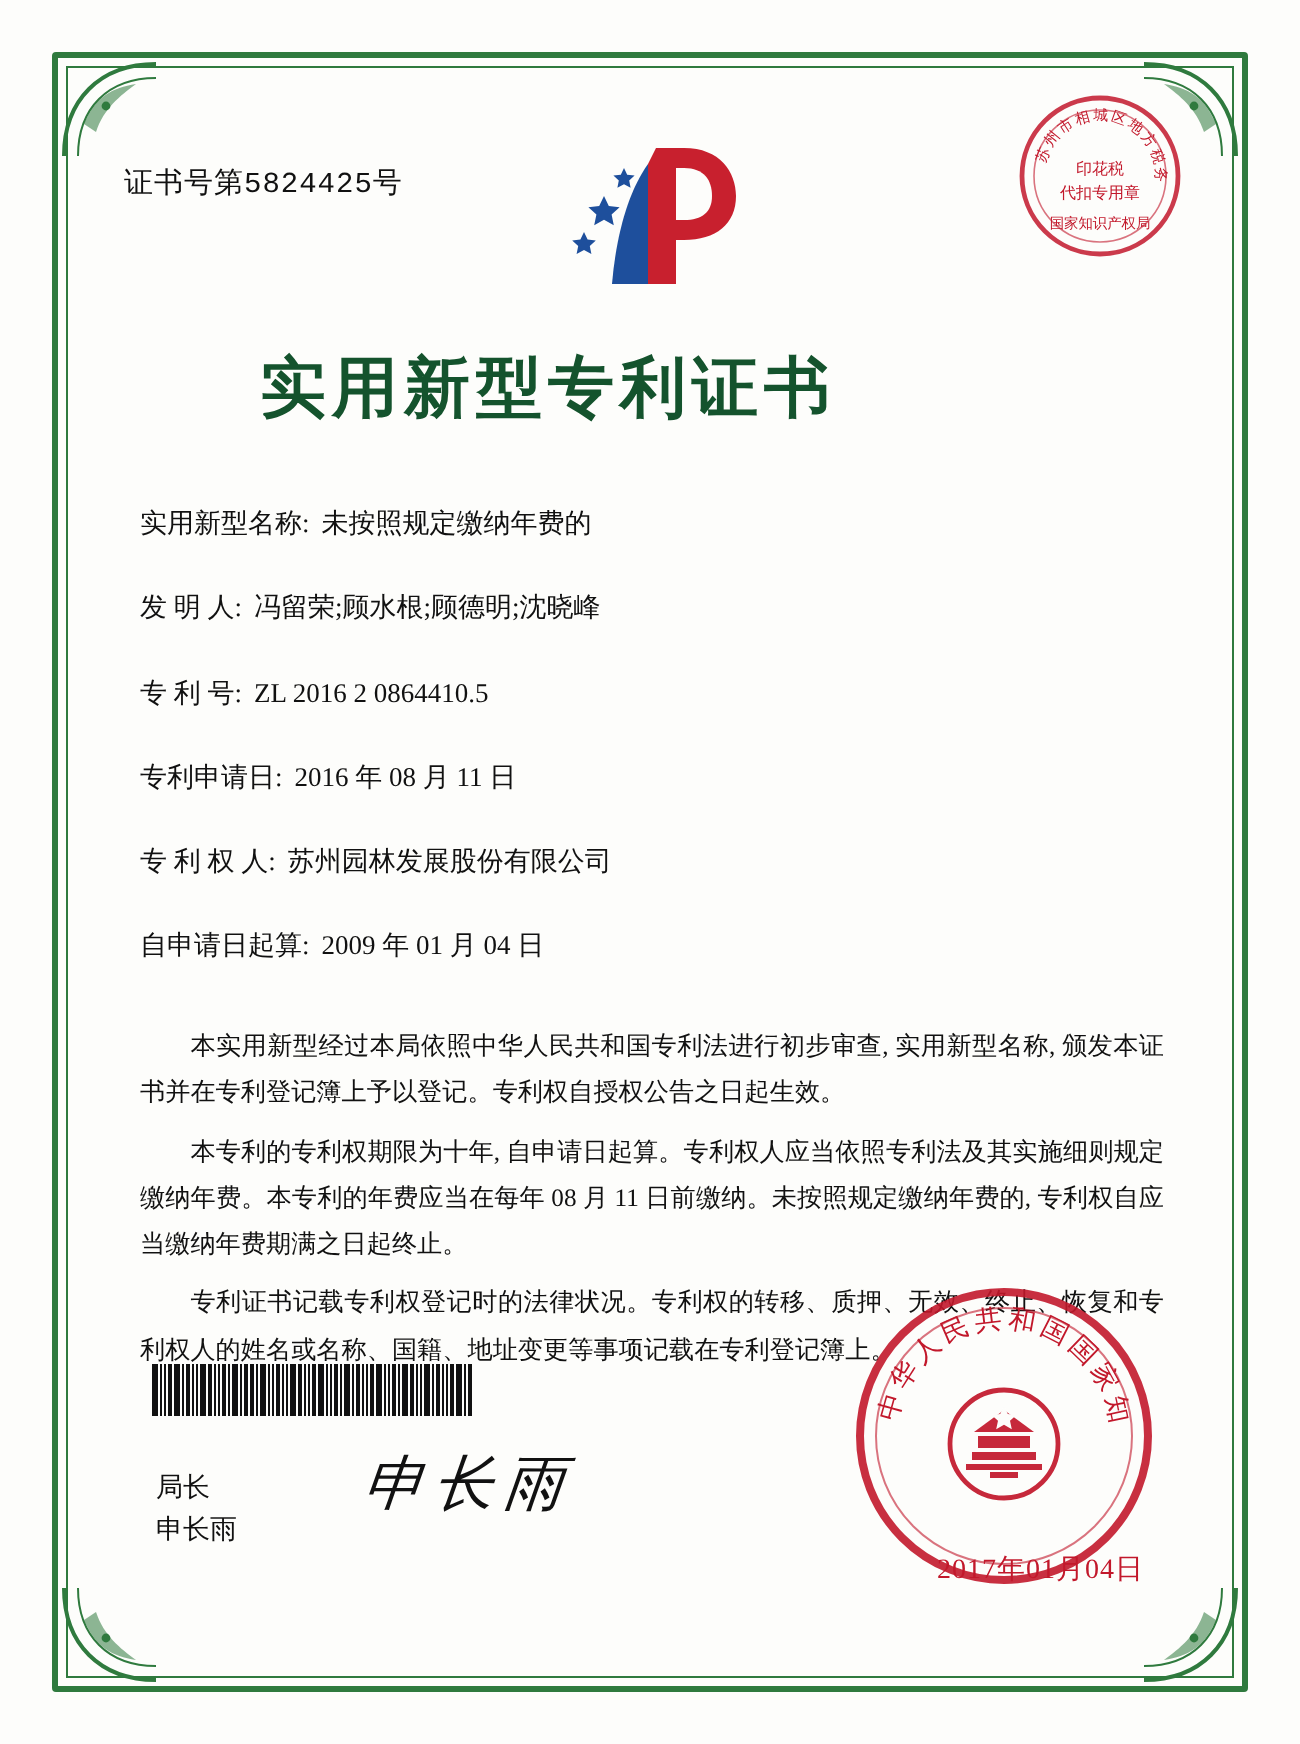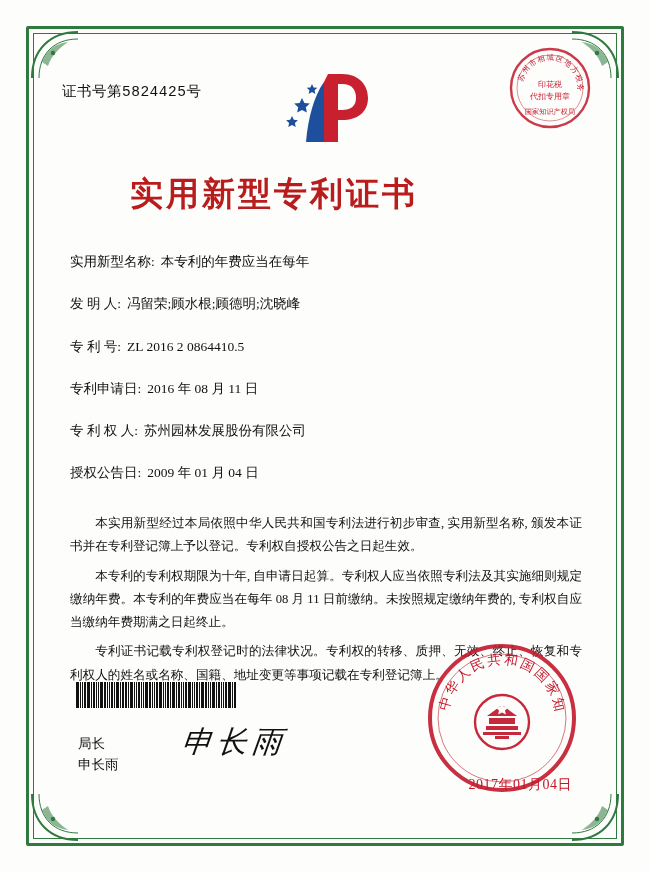--- a/index.html
+++ b/index.html
@@ -78,21 +78,21 @@
 
   .main-title {
     position: absolute;
     top: 172px;
     left: 0;
     width: 528px;
     text-align: center;
     font-size: 33px;
     font-weight: bold;
     letter-spacing: 3px;
-    color: #b91c1c;
+    color: #14532d;
     font-family: "Liberation Serif", "DejaVu Serif", serif;
     padding-left: 20px;
   }
 
   
   .fields {
     position: absolute;
     top: 252px;
     left: 70px;
     width: 520px;
@@ -261,40 +261,40 @@
       <text x="42" y="53" text-anchor="middle" font-size="8" fill="#c2182b" font-family="'Liberation Serif',serif">代扣专用章</text>
       <text x="42" y="68" text-anchor="middle" font-size="7.2" fill="#c2182b" font-family="'Liberation Serif',serif">国家知识产权局</text>
     </svg>
   </div>
 
   <div class="main-title">实用新型专利证书</div>
 
   <div class="fields">
     <div class="field-row">
       <span class="field-label">实用新型名称:</span>
-      <span class="field-value">本专利的年费应当在每年</span>
+      <span class="field-value">未按照规定缴纳年费的</span>
     </div>
     <div class="field-row">
       <span class="field-label">发 明 人:</span>
       <span class="field-value">冯留荣;顾水根;顾德明;沈晓峰</span>
     </div>
     <div class="field-row">
       <span class="field-label">专 利 号:</span>
       <span class="field-value">ZL 2016 2 0864410.5</span>
     </div>
     <div class="field-row">
       <span class="field-label">专利申请日:</span>
       <span class="field-value">2016 年 08 月 11 日</span>
     </div>
     <div class="field-row">
       <span class="field-label">专 利 权 人:</span>
       <span class="field-value">苏州园林发展股份有限公司</span>
     </div>
     <div class="field-row">
-      <span class="field-label">授权公告日:</span>
+      <span class="field-label">自申请日起算:</span>
       <span class="field-value">2009 年 01 月 04 日</span>
     </div>
   </div>
 
   <div class="body-text">
     <p>本实用新型经过本局依照中华人民共和国专利法进行初步审查, 实用新型名称, 颁发本证书并在专利登记簿上予以登记。专利权自授权公告之日起生效。</p>
     <p>本专利的专利权期限为十年, 自申请日起算。专利权人应当依照专利法及其实施细则规定缴纳年费。本专利的年费应当在每年 08 月 11 日前缴纳。未按照规定缴纳年费的, 专利权自应当缴纳年费期满之日起终止。</p>
     <p>专利证书记载专利权登记时的法律状况。专利权的转移、质押、无效、终止、恢复和专利权人的姓名或名称、国籍、地址变更等事项记载在专利登记簿上。</p>
   </div>
 

